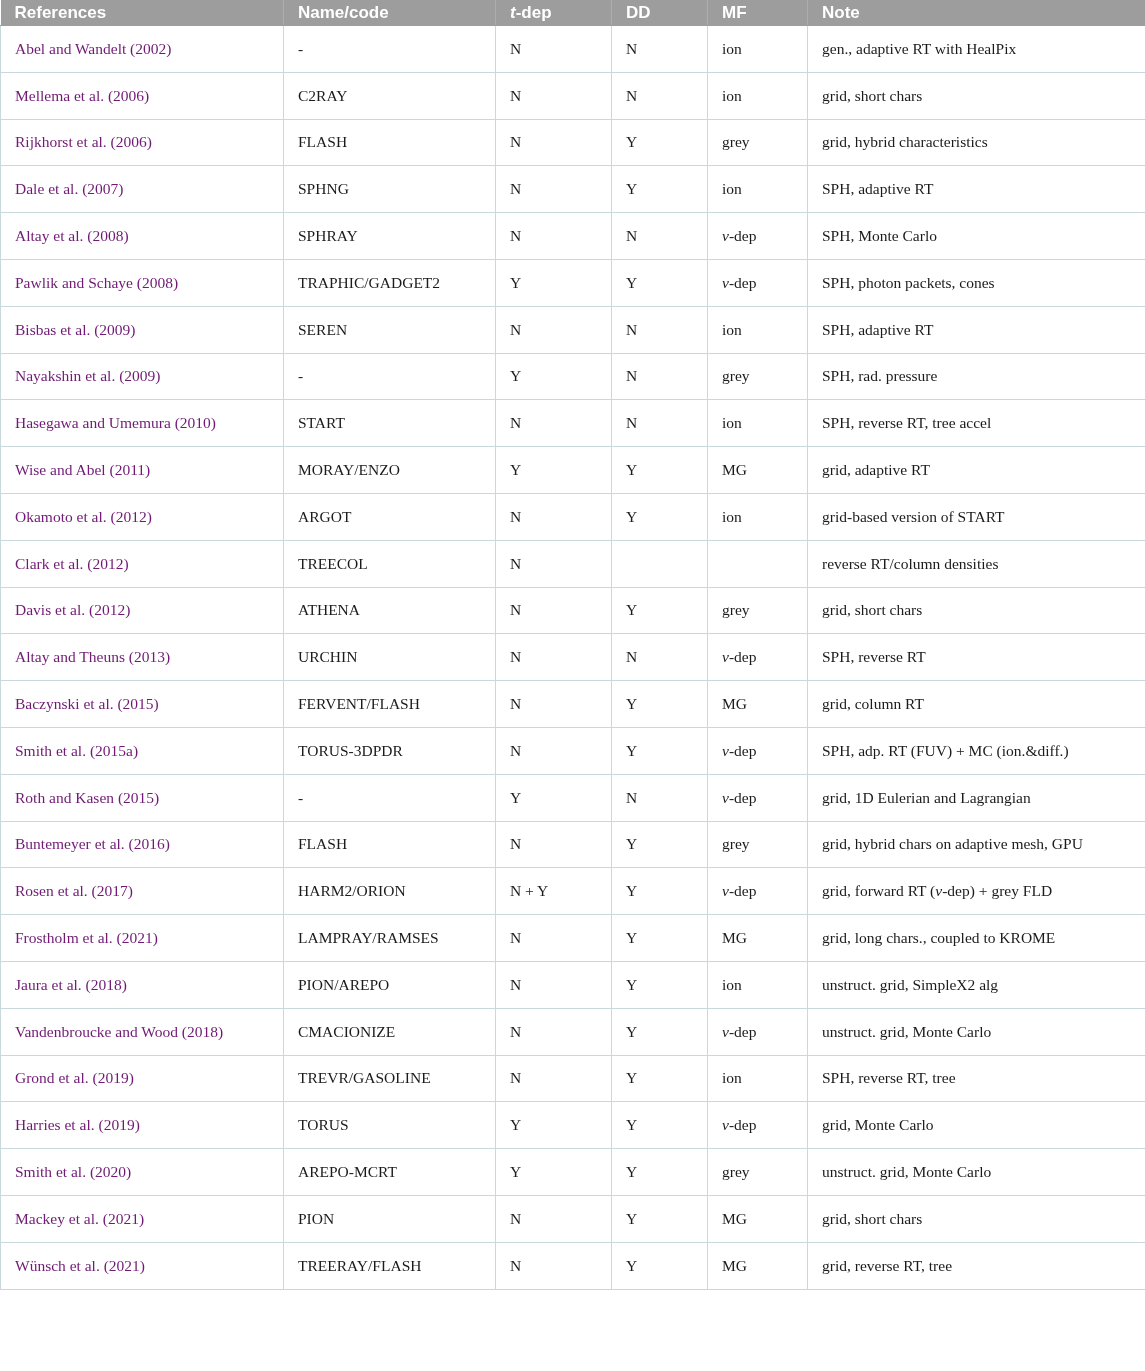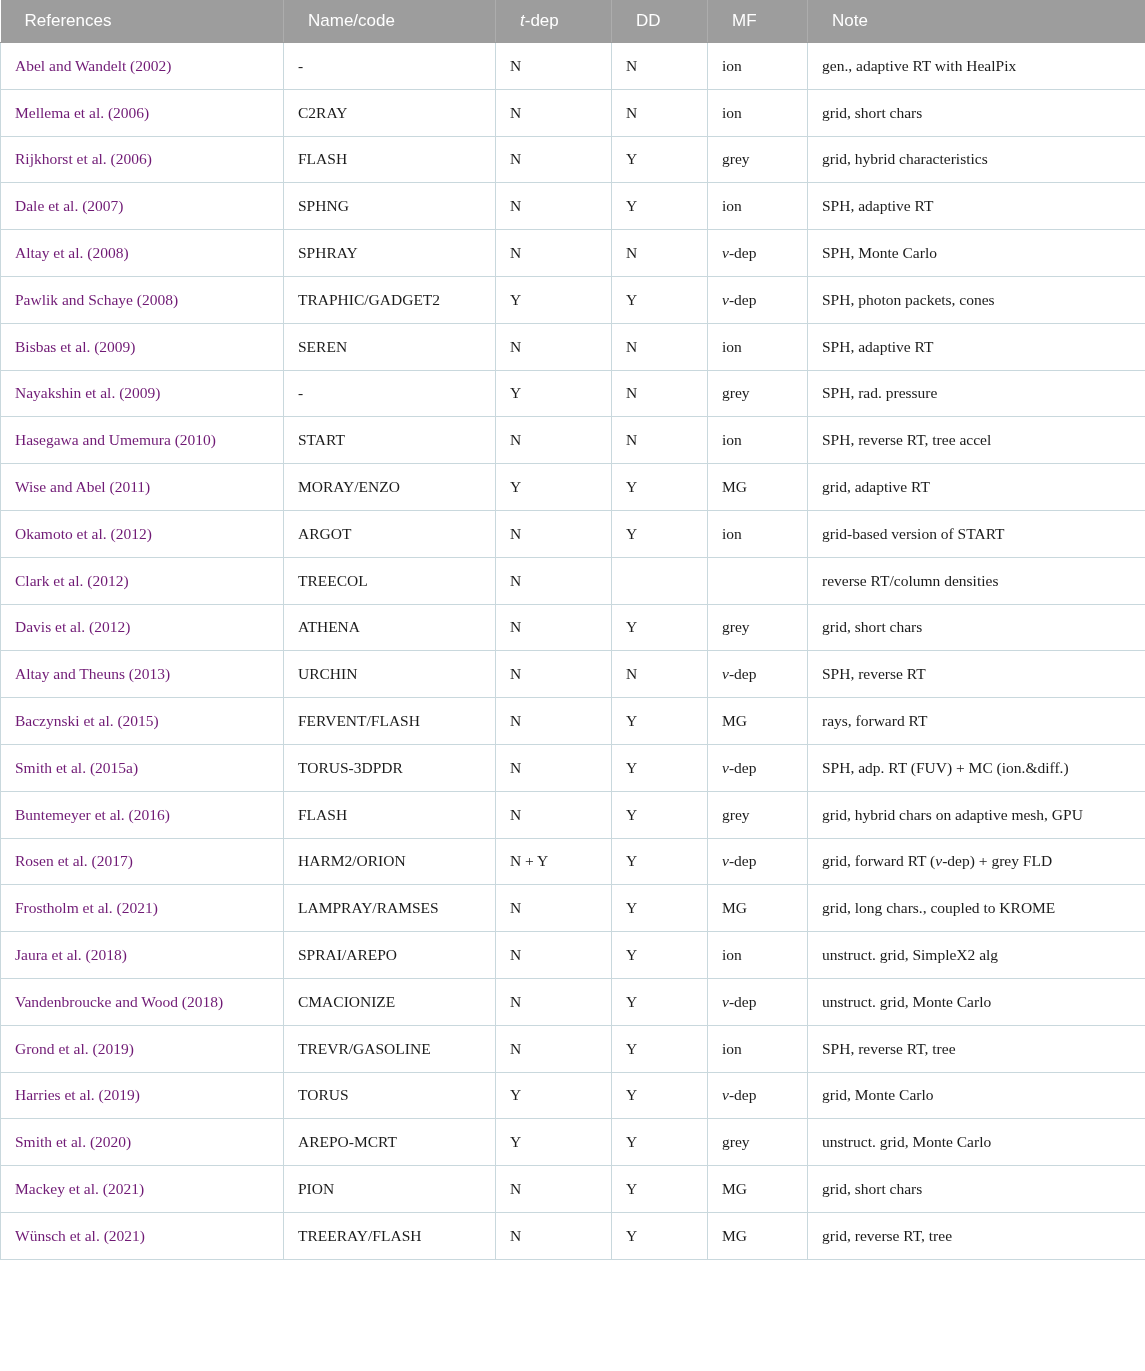--- a/index.html
+++ b/index.html
@@ -23,25 +23,25 @@
   table.codes-table col.c-code { width: 212px; }
   table.codes-table col.c-tdep { width: 116px; }
   table.codes-table col.c-dd   { width: 96px; }
   table.codes-table col.c-mf   { width: 100px; }
   table.codes-table col.c-note { width: 338px; }
 
   thead th {
     background: #9d9d9d;
     color: #ffffff;
     font-family: "Liberation Sans", sans-serif;
-    font-weight: 400;
+    font-weight: 700;
     font-size: 17px;
     text-align: left;
-    padding: 0 0 0 24px;
-    height: 42px;
+    padding: 0 0 0 14px;
+    height: 25px;
     vertical-align: middle;
     border-left: 1px solid #adadad;
     border-bottom: 1px solid #9d9d9d;
   }
   thead th:first-child { border-left: none; }
   thead th i { font-style: italic; }
 
   tbody td {
     border: 1px solid #c9d8dd;
     font-size: 15.5px;
@@ -198,29 +198,37 @@
           <td>N</td>
           <td><i>ν</i>-dep</td>
           <td>SPH, reverse RT</td>
         </tr>
         <tr>
           <td><span class="ref-link">Baczynski et al. (2015)</span></td>
           <td>FERVENT/FLASH</td>
           <td>N</td>
           <td>Y</td>
           <td>MG</td>
-          <td>rays, forward RT</td>
+          <td>grid, column RT</td>
         </tr>
         <tr>
           <td><span class="ref-link">Smith et al. (2015a)</span></td>
           <td>TORUS-3DPDR</td>
           <td>N</td>
           <td>Y</td>
           <td><i>ν</i>-dep</td>
           <td>SPH, adp. RT (FUV) + MC (ion.&amp;diff.)</td>
+        </tr>
+        <tr>
+          <td><span class="ref-link">Roth and Kasen (2015)</span></td>
+          <td>-</td>
+          <td>Y</td>
+          <td>N</td>
+          <td><i>ν</i>-dep</td>
+          <td>grid, 1D Eulerian and Lagrangian</td>
         </tr>
         <tr>
           <td><span class="ref-link">Buntemeyer et al. (2016)</span></td>
           <td>FLASH</td>
           <td>N</td>
           <td>Y</td>
           <td>grey</td>
           <td>grid, hybrid chars on adaptive mesh, GPU</td>
         </tr>
         <tr>
@@ -234,21 +242,21 @@
         <tr>
           <td><span class="ref-link">Frostholm et al. (2021)</span></td>
           <td>LAMPRAY/RAMSES</td>
           <td>N</td>
           <td>Y</td>
           <td>MG</td>
           <td>grid, long chars., coupled to KROME</td>
         </tr>
         <tr>
           <td><span class="ref-link">Jaura et al. (2018)</span></td>
-          <td>SPRAI/AREPO</td>
+          <td>PION/AREPO</td>
           <td>N</td>
           <td>Y</td>
           <td>ion</td>
           <td>unstruct. grid, SimpleX2 alg</td>
         </tr>
         <tr>
           <td><span class="ref-link">Vandenbroucke and Wood (2018)</span></td>
           <td>CMACIONIZE</td>
           <td>N</td>
           <td>Y</td>

